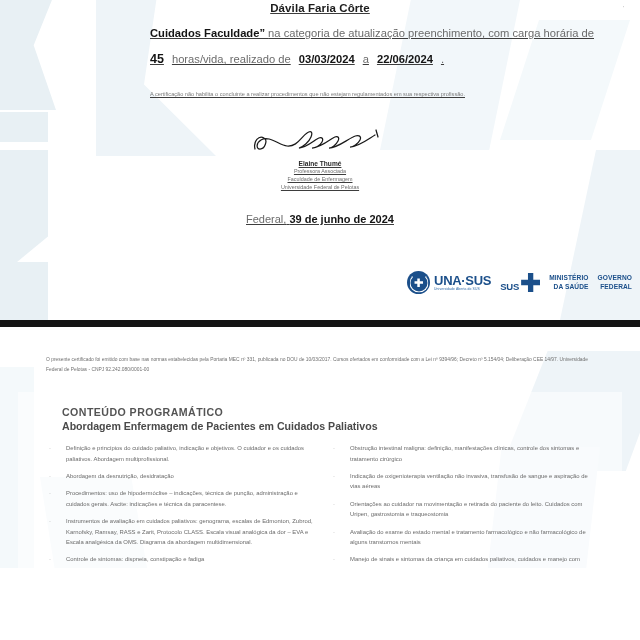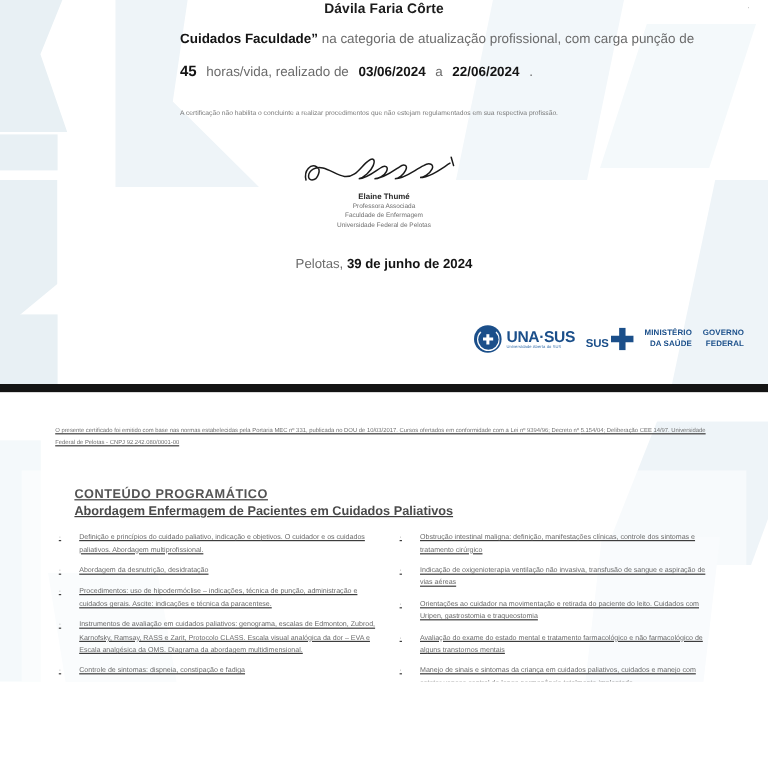--- a/index.html
+++ b/index.html
@@ -21,21 +21,21 @@
     width: 640px;
     overflow: hidden;
     background: #ffffff;
   }
   .page-one { height: 320px; }
   .page-divider {
     width: 640px;
     height: 7px;
     background: #141414;
   }
-  .page-two { height: 241px; text-decoration: underline; }
+  .page-two { height: 241px; }
 
   
   .wm {
     position: absolute;
     background: #e8f0f4;
     pointer-events: none;
     z-index: 0;
   }
   .wm-a {
     left: -6px; top: -10px; width: 62px; height: 120px;
@@ -84,21 +84,21 @@
   .wm-p2-c {
     left: 40px; top: 150px; width: 120px; height: 165px;
     background: #f3f8fb;
     clip-path: polygon(0 0, 76% 0, 100% 100%, 22% 100%);
   }
   .wm-p2-d {
     left: -10px; top: 40px; width: 44px; height: 270px;
     background: #f4f9fb;
   }
 
-  .content { position: relative; z-index: 2; }
+  .content { position: relative; z-index: 2; text-decoration: underline; }
 
   
   .student-name {
     text-align: center;
     font-weight: bold;
     font-size: 11.5px;
     color: #1c1c1c;
     padding: 2px 0 0 0;
     letter-spacing: .1px;
   }
@@ -151,21 +151,21 @@
     margin-top: 22px;
     text-align: center;
     font-size: 11px;
     color: #6b6b6b;
   }
   .city-date b { color: #141414; }
 
   
   .logos {
     position: absolute;
-    right: 20px;
+    right: 8px;
     bottom: 26px;
     display: flex;
     align-items: center;
     gap: 9px;
     z-index: 3;
   }
   .logo-unasus { display: flex; align-items: center; gap: 4px; }
   .unasus-mark {
     width: 23px; height: 23px;
     border-radius: 50%;
@@ -304,42 +304,42 @@
 
   <div class="corner-mark">'</div>
 
   <div class="content">
 
     <div class="student-name">Dávila Faria Côrte</div>
 
     <div class="body-block">
       <div class="body-line">
         <span class="val">Cuidados Faculdade”</span>
-        <span class="lbl">na categoria de atualização profissional, com carga punção de</span>
+        <span class="lbl">na categoria de atualização preenchimento, com carga horária de</span>
       </div>
       <div class="body-line last">
-        <span class="val-big">45</span><span class="sp"></span><span class="lbl">horas/vida, realizado de</span><span class="sp"></span><span class="val">03/06/2024</span><span class="sp"></span><span class="lbl">a</span><span class="sp"></span><span class="val">22/06/2024</span><span class="sp"></span><span class="lbl">.</span>
+        <span class="val-big">45</span><span class="sp"></span><span class="lbl">horas/vida, realizado de</span><span class="sp"></span><span class="val">03/03/2024</span><span class="sp"></span><span class="lbl">a</span><span class="sp"></span><span class="val">22/06/2024</span><span class="sp"></span><span class="lbl">.</span>
       </div>
     </div>
 
     <div class="disclaimer">A certificação não habilita o concluinte a realizar procedimentos que não estejam regulamentados em sua respectiva profissão.</div>
 
     <div class="signature-wrap">
       <svg class="sig-svg" width="150" height="30" viewBox="0 0 150 30">
         <path d="M10,22 C8,14 14,8 19,11 C23,13 20,22 15,22 C11,22 11,16 16,13 C24,8 34,18 42,19 C52,20 56,10 62,6 C66,3 68,5 66,10 C64,15 58,20 54,21 C60,21 66,16 72,12 C76,9 79,11 77,15 C75,19 70,21 67,21 C74,21 82,15 88,11 C92,8 95,10 93,14 C91,18 87,21 84,21 C92,21 100,14 108,10 C113,7 117,9 115,13 C113,17 108,20 105,20 C113,20 122,13 130,8" fill="none" stroke="#1a1a1a" stroke-width="1.25" stroke-linecap="round"></path>
         <path d="M131,3 L133,10" fill="none" stroke="#1a1a1a" stroke-width="1.25" stroke-linecap="round"></path>
       </svg>
       <div class="sig-name">Elaine Thumé</div>
       <div class="sig-line">Professora Associada</div>
       <div class="sig-line">Faculdade de Enfermagem</div>
       <div class="sig-line">Universidade Federal de Pelotas</div>
     </div>
 
     <div class="city-date">
-      <span>Pelotas,</span>
+      <span>Federal,</span>
       <b>39 de junho de 2024</b>
     </div>
 
   </div>
 
   <div class="logos">
     <div class="logo-unasus">
       <div class="unasus-mark"></div>
       <div class="unasus-text">
         <div class="unasus-title">UNA·SUS</div>

